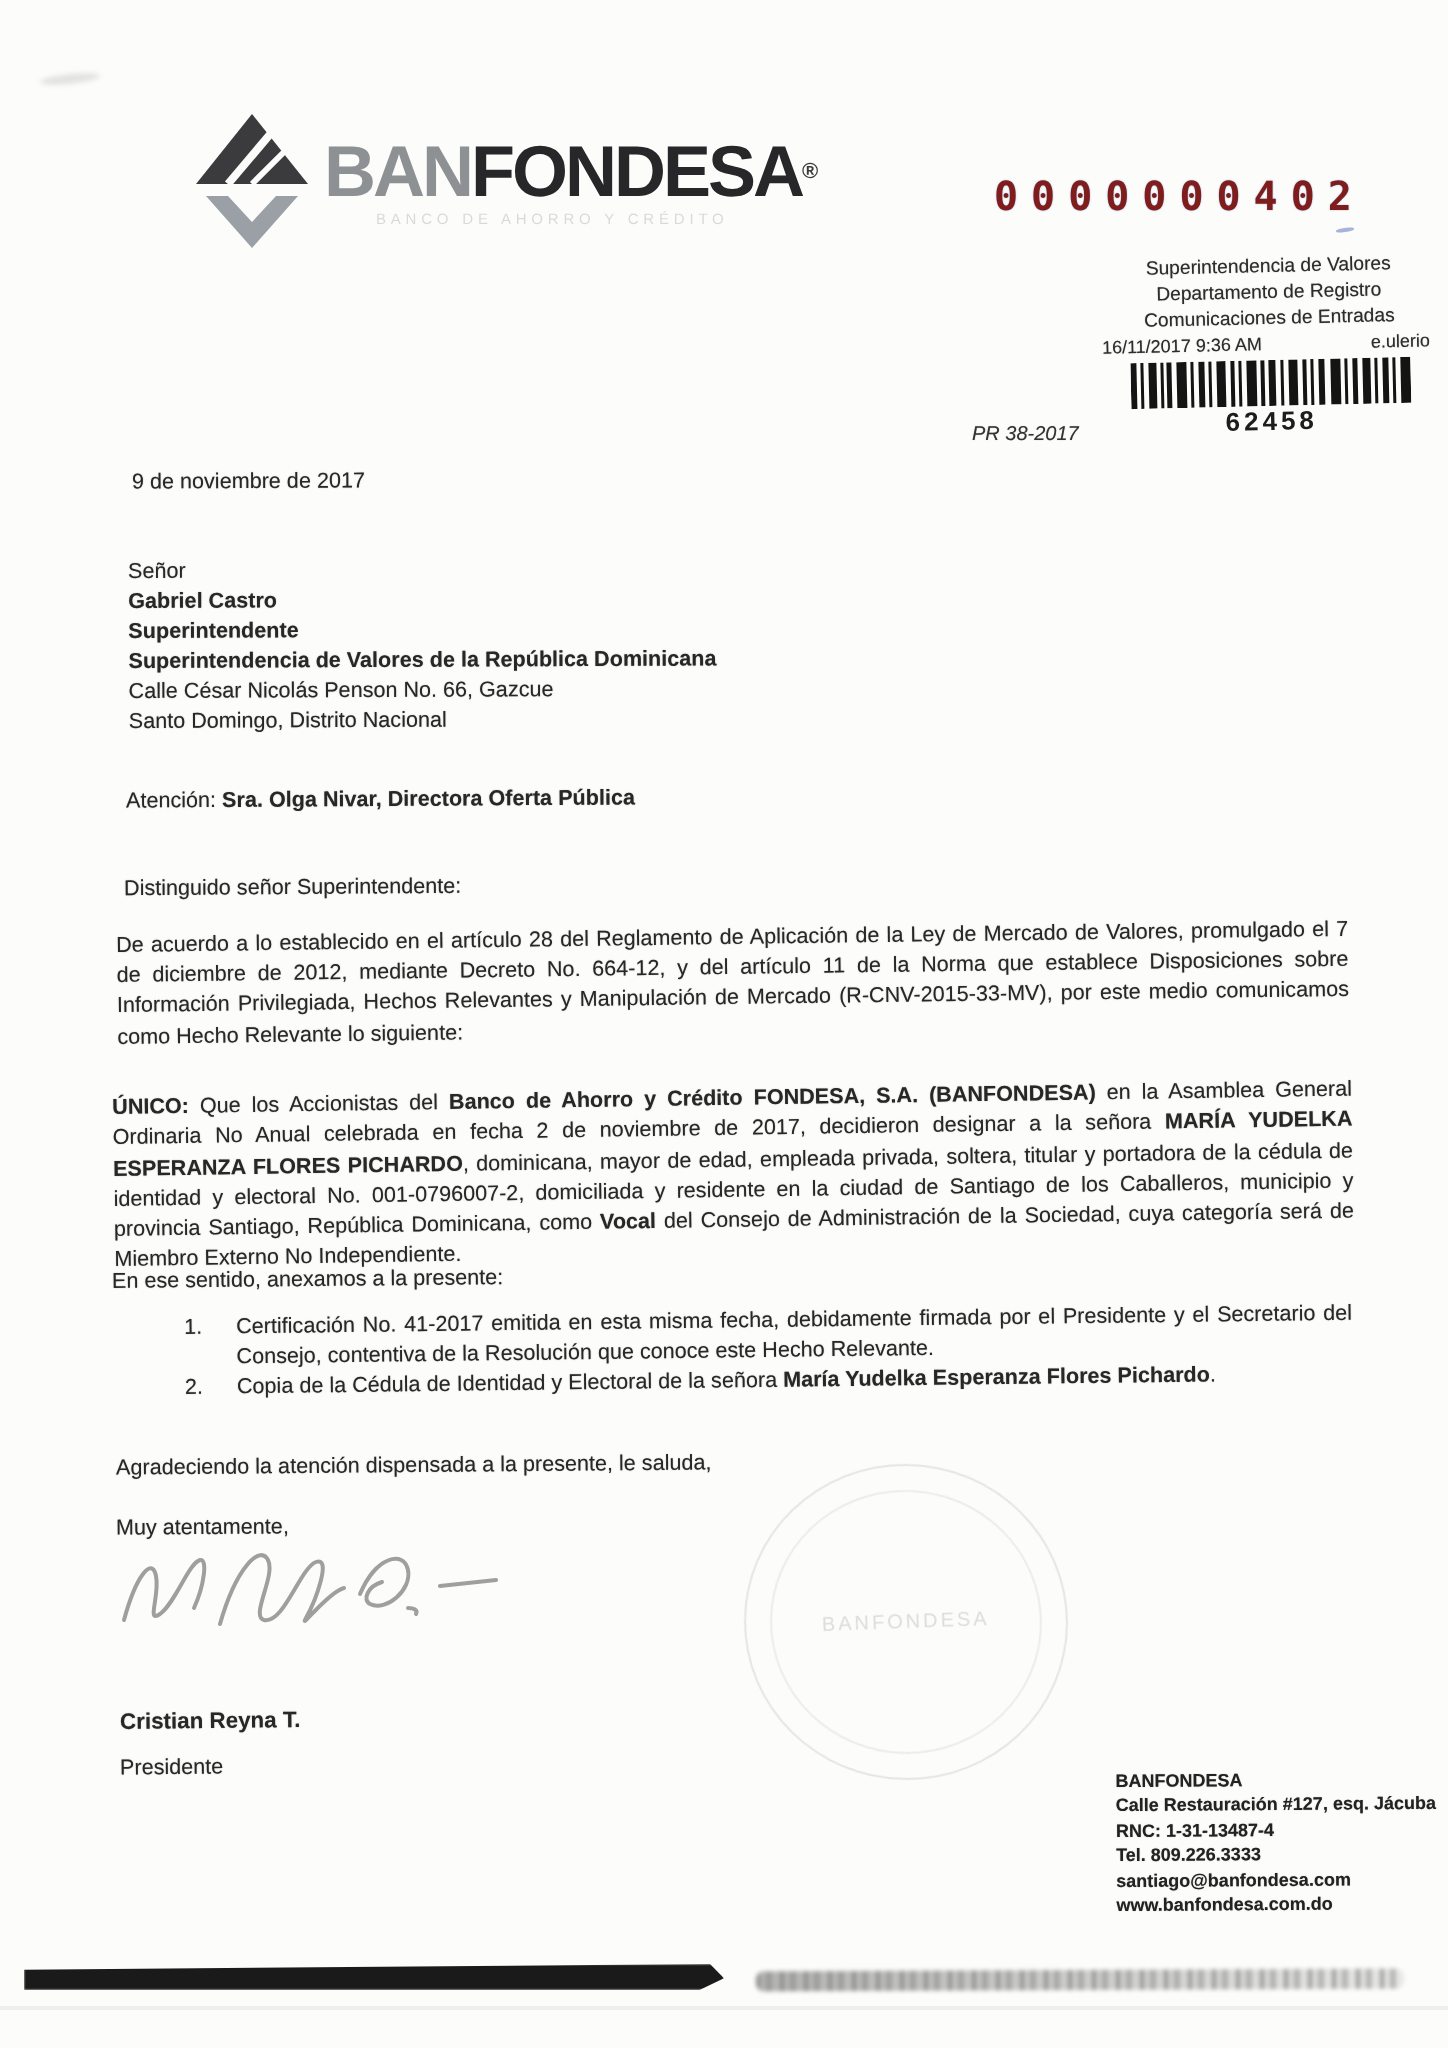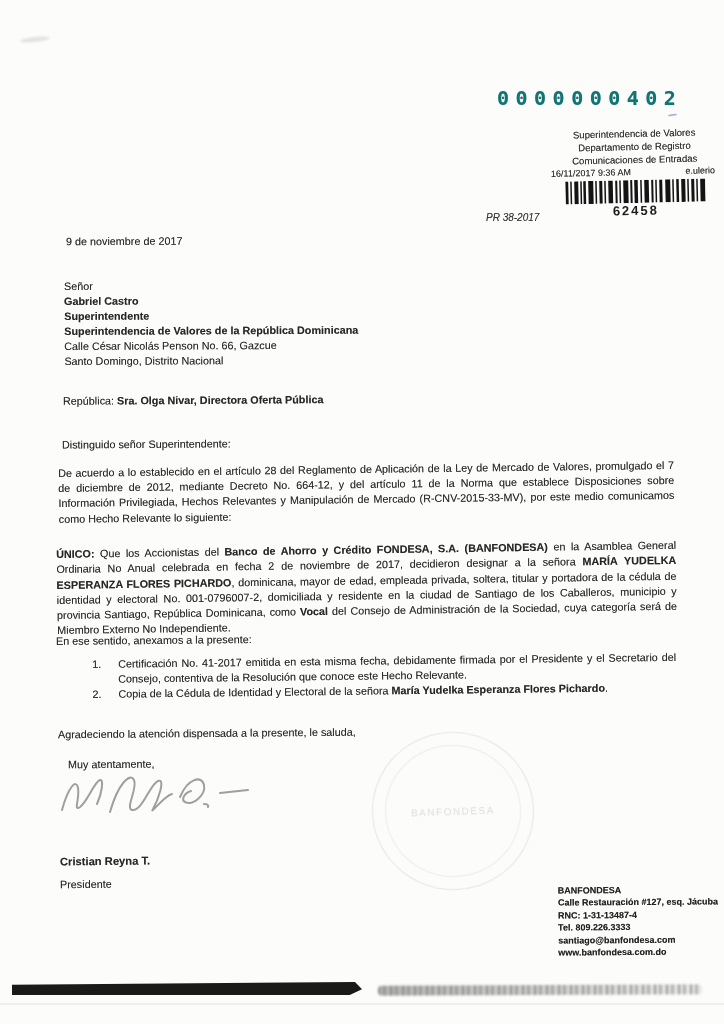--- a/index.html
+++ b/index.html
@@ -25,21 +25,21 @@
   .brand-reg { font-size:11px; color:#3a3a3a; vertical-align:top; letter-spacing:0; }
   .tagline { margin:3px 0 0 26px; font-size:7.5px; letter-spacing:2.4px;
              color:rgba(60,60,65,0.18); white-space:nowrap; }
   .smudge-topleft { left:20px; top:37px; width:30px; height:5px;
                     background:rgba(0,0,0,0.10); filter:blur(1.2px);
                     transform:rotate(-6deg); border-radius:50%; }
 
   
   .doc-number { left:497px; top:86px; font-family:"DejaVu Sans Mono", monospace;
                 font-weight:700; font-size:20px; letter-spacing:6.5px;
-                color:#0f766e; text-shadow:0 0 0.8px rgba(62,92,180,0.55);
+                color:#7f1d1d; text-shadow:0 0 0.8px rgba(62,92,180,0.55);
                 white-space:nowrap; }
   .doc-number-mark { left:668px; top:114px; width:9px; height:2px;
                      background:rgba(62,92,180,0.45); border-radius:40%;
                      transform:rotate(-8deg); }
   .registry-stamp { left:549px; top:127px; width:172px; transform:rotate(-1.3deg);
                     transform-origin:center; text-align:center; }
   .registry-stamp .line { font-size:9.6px; line-height:13px; color:#2c2c2c;
                           text-shadow:0 0 0.5px rgba(40,40,40,0.5); white-space:nowrap; }
   .stamp-dateline { display:flex; justify-content:space-between; padding:0 6px 0 2px;
                     font-size:9px; line-height:13px; color:#2c2c2c;
@@ -62,21 +62,21 @@
            transform:rotate(-0.75deg); transform-origin:left top; line-height:15.2px; }
   .unico { left:56px; top:547px; width:620px; text-align:justify;
            transform:rotate(-0.85deg); transform-origin:left top; line-height:15.3px; }
   .encl-intro { left:56px; top:633px; transform:rotate(-0.55deg); }
   .encl-list  { left:92px; top:657px; width:584px; transform:rotate(-0.7deg);
                 transform-origin:left top; }
   .encl-item  { display:flex; }
   .encl-num   { width:26px; flex:0 0 26px; }
   .encl-text  { flex:1; text-align:justify; }
   .thanks      { left:58px; top:726px; transform:rotate(-0.5deg); }
-  .valediction { left:68px; top:757px; transform:rotate(-0.4deg); }
+  .valediction { left:58px; top:757px; transform:rotate(-0.4deg); }
   .signature-svg { left:52px; top:766px; }
   .signer-name  { left:60px; top:854px; font-weight:700; transform:rotate(-0.6deg);
                   font-size:11.2px; }
   .signer-title { left:60px; top:877px; transform:rotate(-0.6deg); }
 
   
   .seal { left:372px; top:732px; width:162px; height:158px; border-radius:50%;
           border:1.5px solid rgba(95,95,105,0.14);
           display:flex; align-items:center; justify-content:center;
           transform:rotate(6deg); filter:blur(0.3px); }
@@ -104,20 +104,32 @@
   .scan-line-faint { left:0px; top:1003px; width:724px; height:2px;
                      background:rgba(0,0,0,0.05); }
 </style>
 </head>
 <body>
 
 <div class="page">
 
   <div class="abs smudge-topleft"></div>
 
+  <div class="abs logo-block">
+    <svg class="logo-icon" viewBox="0 0 64 80" xmlns="http://www.w3.org/2000/svg">
+      <polygon points="32,3 60,38 4,38" fill="#3b3b3e"></polygon>
+      <line x1="20" y1="38" x2="42" y2="12" stroke="#fcfcfb" stroke-width="4"></line>
+      <line x1="32" y1="38" x2="48" y2="22" stroke="#fcfcfb" stroke-width="3"></line>
+      <polygon points="9,44 32,70 55,44 44,44 32,57 20,44" fill="#9aa0a5"></polygon>
+    </svg>
+    <div class="logo-text">
+      <div class="brand-line"><span class="brand-ban">BAN</span><span class="brand-fondesa">FONDESA</span><span class="brand-reg">®</span></div>
+      <div class="tagline">BANCO DE AHORRO Y CRÉDITO</div>
+    </div>
+  </div>
 
   <div class="abs doc-number">0000000402</div>
   <div class="abs doc-number-mark"></div>
 
   <div class="abs registry-stamp">
     <div class="line">Superintendencia de Valores</div>
     <div class="line">Departamento de Registro</div>
     <div class="line">Comunicaciones de Entradas</div>
     <div class="stamp-dateline">
       <span>16/11/2017 9:36 AM</span>
@@ -166,21 +178,21 @@
 
   <div class="abs txt recipient">
     <div>Señor</div>
     <div class="b">Gabriel Castro</div>
     <div class="b">Superintendente</div>
     <div class="b">Superintendencia de Valores de la República Dominicana</div>
     <div>Calle César Nicolás Penson No. 66, Gazcue</div>
     <div>Santo Domingo, Distrito Nacional</div>
   </div>
 
-  <div class="abs txt attention"><span>República: </span><span class="b">Sra. Olga Nivar, Directora Oferta Pública</span></div>
+  <div class="abs txt attention"><span>Atención: </span><span class="b">Sra. Olga Nivar, Directora Oferta Pública</span></div>
 
   <div class="abs txt greeting">Distinguido señor Superintendente:</div>
 
   <div class="abs txt p1">De acuerdo a lo establecido en el artículo 28 del Reglamento de Aplicación de la Ley de Mercado de Valores, promulgado el 7 de diciembre de 2012, mediante Decreto No. 664-12, y del artículo 11 de la Norma que establece Disposiciones sobre Información Privilegiada, Hechos Relevantes y Manipulación de Mercado (R-CNV-2015-33-MV), por este medio comunicamos como Hecho Relevante lo siguiente:</div>
 
   <div class="abs txt unico"><span class="b">ÚNICO:</span><span> Que los Accionistas del </span><span class="b">Banco de Ahorro y Crédito FONDESA, S.A. (BANFONDESA)</span><span> en la Asamblea General Ordinaria No Anual celebrada en fecha 2 de noviembre de 2017, decidieron designar a la señora </span><span class="b">MARÍA YUDELKA ESPERANZA FLORES PICHARDO</span><span>, dominicana, mayor de edad, empleada privada, soltera, titular y portadora de la cédula de identidad y electoral No. 001-0796007-2, domiciliada y residente en la ciudad de Santiago de los Caballeros, municipio y provincia Santiago, República Dominicana, como </span><span class="b">Vocal</span><span> del Consejo de Administración de la Sociedad, cuya categoría será de Miembro Externo No Independiente.</span></div>
 
   <div class="abs txt encl-intro">En ese sentido, anexamos a la presente:</div>
 
   <div class="abs txt encl-list">

